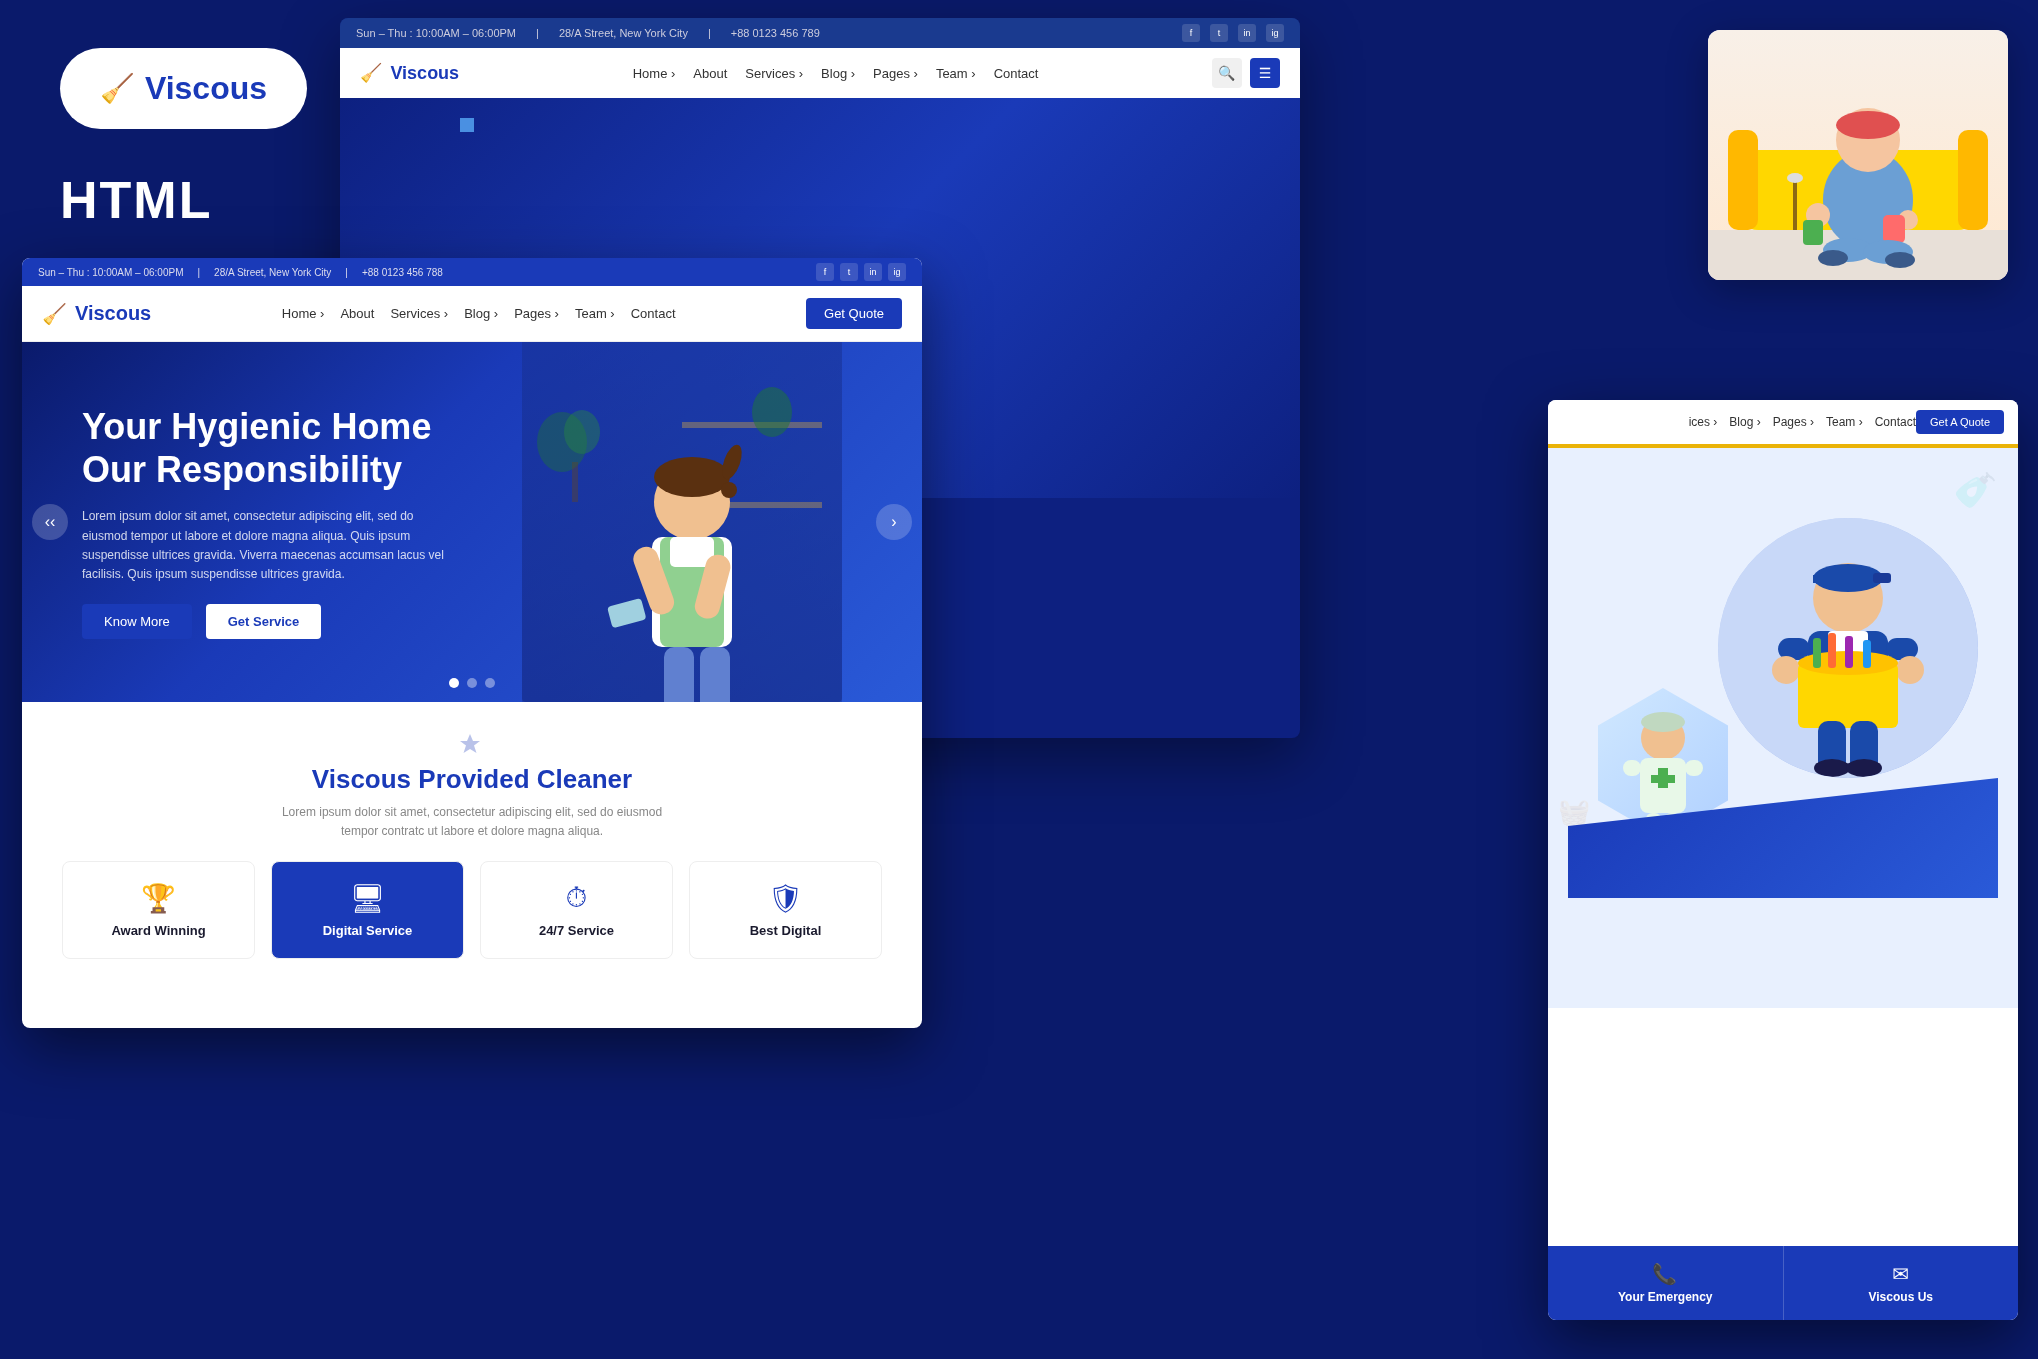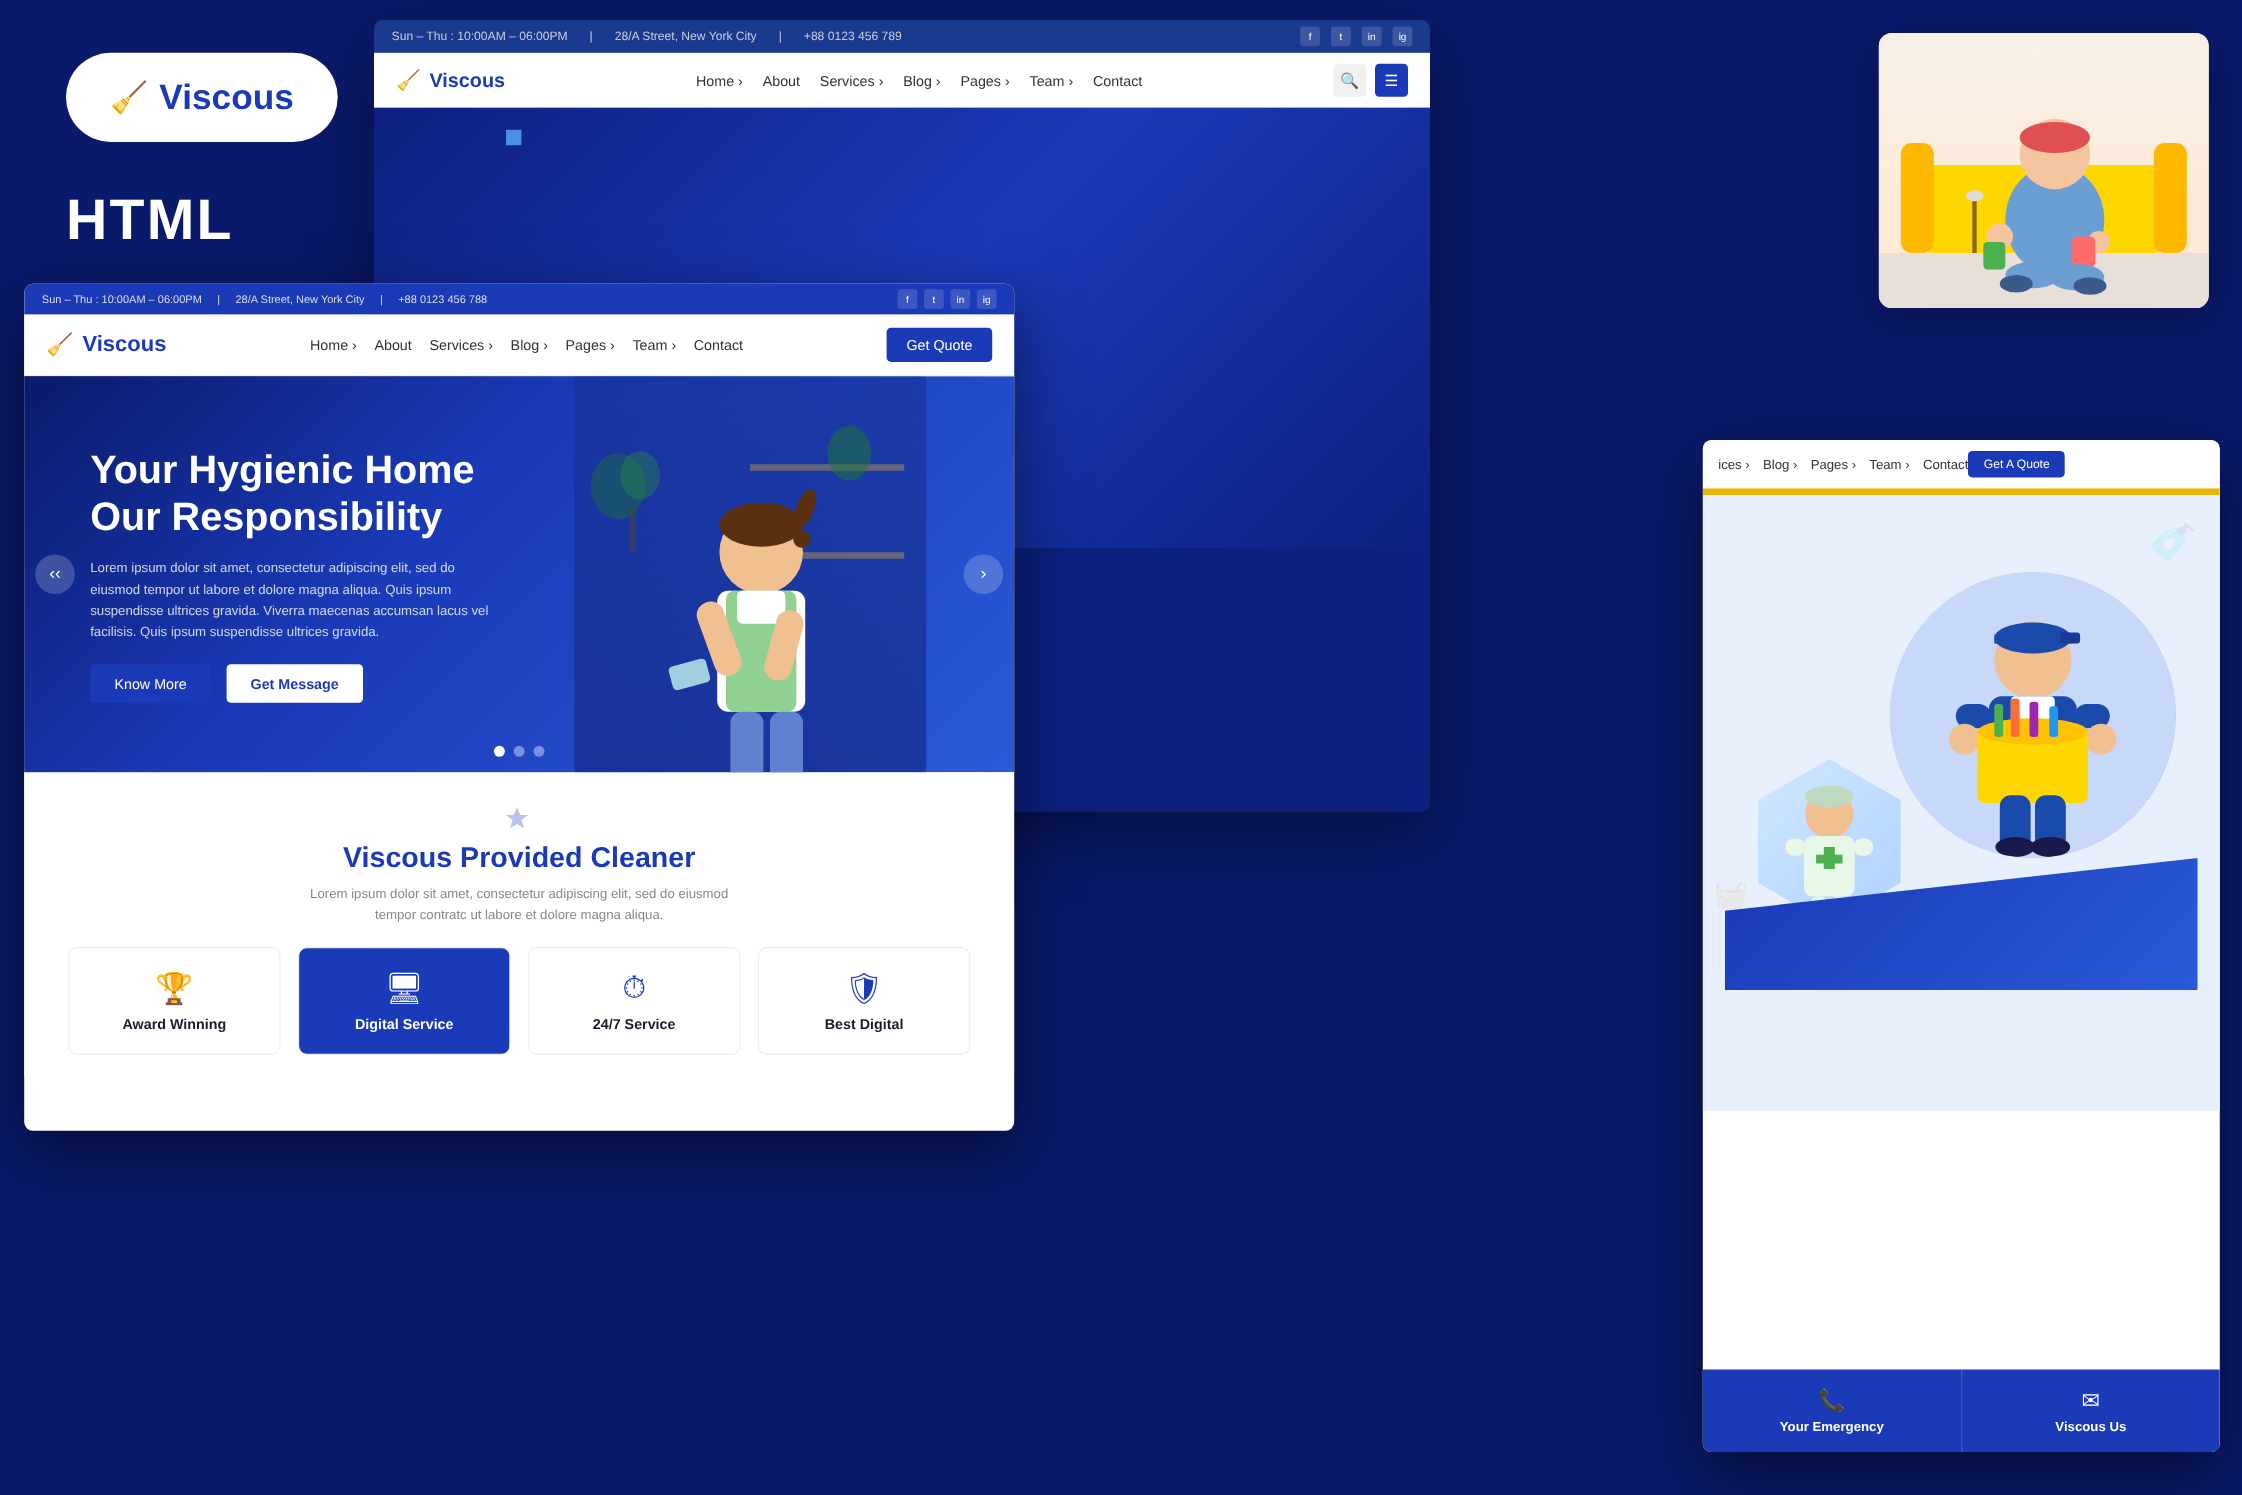--- a/index.html
+++ b/index.html
@@ -425,22 +425,22 @@
       border-radius: 8px;
       overflow: hidden;
       box-shadow: 0 20px 60px rgba(0,0,0,0.5);
       z-index: 15;
     }
     .browser-right .right-nav {
       background: white;
       padding: 10px 14px;
       display: flex;
       align-items: center;
-      justify-content: flex-start;
-      border-bottom: 6px solid #eab308;
+      justify-content: flex-end;
+      border-bottom: 4px solid #eab308;
       font-size: 12px;
     }
     .right-nav-links {
       display: flex;
       gap: 12px;
       align-items: center;
       color: #333;
       font-size: 12px;
     }
     .get-a-quote-btn {
@@ -812,21 +812,21 @@
     </div>
 
     <div class="hero-content">
       <h2>
         <span>Your Hygienic Home</span><br>
         <span>Our Responsibility</span>
       </h2>
       <p>Lorem ipsum dolor sit amet, consectetur adipiscing elit, sed do eiusmod tempor ut labore et dolore magna aliqua. Quis ipsum suspendisse ultrices gravida. Viverra maecenas accumsan lacus vel facilisis. Quis ipsum suspendisse ultrices gravida.</p>
       <div class="hero-btns">
         <button class="btn-know-more">Know More</button>
-        <button class="btn-get-started">Get Message</button>
+        <button class="btn-get-started">Get Service</button>
       </div>
     </div>
 
     <div class="slider-arrow left">‹‹</div>
     <div class="slider-arrow right">›</div>
 
     <div class="slider-dots">
       <div class="slider-dot active"></div>
       <div class="slider-dot"></div>
       <div class="slider-dot"></div>

